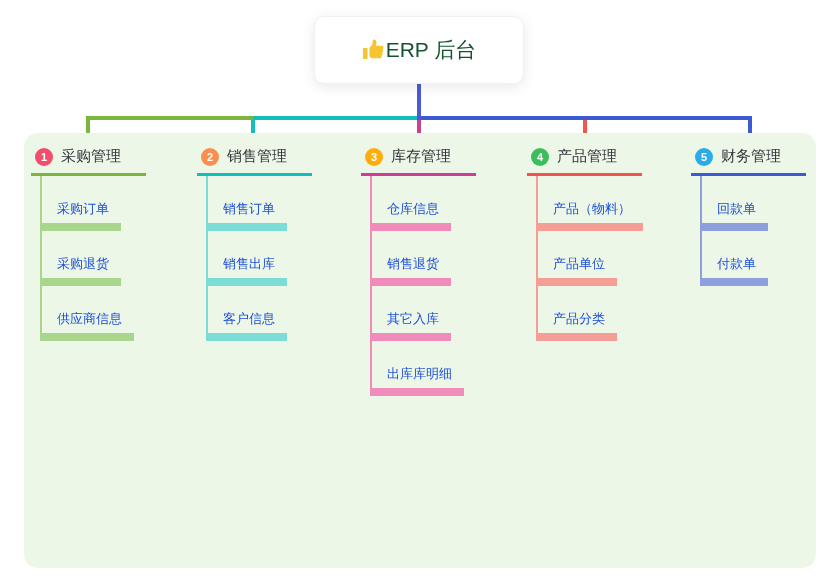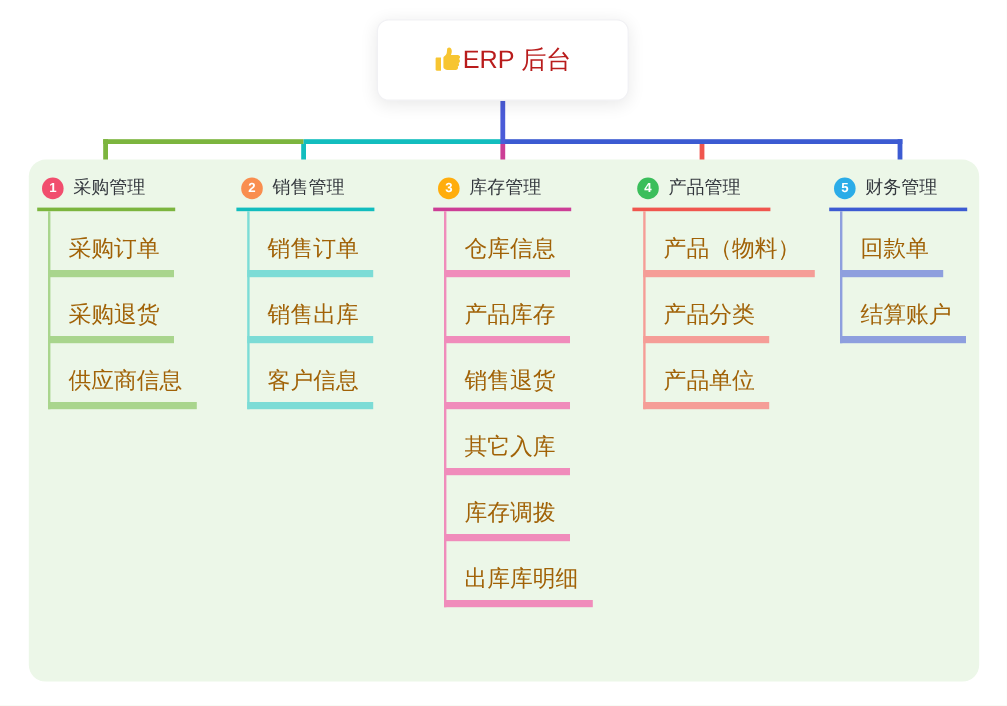--- a/index.html
+++ b/index.html
@@ -9,21 +9,21 @@
     background:#ffffff;
     position:relative;
     overflow:hidden;
   }
   
   .root-card {
     position:absolute; left:314px; top:16px; width:210px; height:68px;
     background:#ffffff; border:1px solid #f1f1f4; border-radius:10px;
     box-shadow:0 3px 14px rgba(0,0,0,.09);
     display:flex; align-items:center; justify-content:center; 
-    font-size:21px; color:#b91c1c; font-weight:500;
+    font-size:21px; color:#14532d; font-weight:500;
   }
   .thumb-icon { width:24px; height:24px; display:inline-block; }
   
   .line { position:absolute; }
   .bus-green  { left:86px;  top:116px; width:167px; height:4px; background:#7cb53e; }
   .bus-teal   { left:253px; top:116px; width:166px; height:4px; background:#12bdbe; }
   .bus-blue   { left:419px; top:116px; width:333px; height:4px; background:#3c5bd2; }
   .root-drop  { left:417px; top:84px;  width:4px;  height:36px; background:#4a5bd8; }
   .drop-1 { left:86px;  top:116px; width:4px; height:29px; background:#7cb53e; }
   .drop-2 { left:251px; top:120px; width:4px; height:25px; background:#12bdbe; }
@@ -67,22 +67,22 @@
     content:""; position:absolute; left:9px; top:0; bottom:0; width:2px;
   }
   .branch-1 .items::before { background:#a9d58d; }
   .branch-2 .items::before { background:#7cdcd6; }
   .branch-3 .items::before { background:#f08cbb; }
   .branch-4 .items::before { background:#f59d97; }
   .branch-5 .items::before { background:#8e9fde; }
   .item { height:55px; display:flex; align-items:flex-end; }
   .item-inner {
     margin-left:9px; padding:0 12px 5px 17px;
-    border-bottom:6px solid #0ea5e9;
-    font-size:19px; color:#a16207; white-space:nowrap;
+    border-bottom:8px solid #0ea5e9;
+    font-size:13px; color:#1d4ed8; white-space:nowrap;
   }
   .branch-1 .item-inner { border-color:#a9d58d; }
   .branch-2 .item-inner { border-color:#7cdcd6; }
   .branch-3 .item-inner { border-color:#f08cbb; }
   .branch-4 .item-inner { border-color:#f59d97; }
   .branch-5 .item-inner { border-color:#8e9fde; }
 </style>
 </head>
 <body>
 
@@ -146,61 +146,55 @@
 <div class="branch branch-3">
   <div class="branch-header">
     <span class="badge">3</span>
     <span>库存管理</span>
   </div>
   <div class="items">
     <div class="item">
         <span class="item-inner">仓库信息</span>
       </div>
     <div class="item">
-        <span class="item-inner">产品库存</span>
-      </div>
-    <div class="item">
         <span class="item-inner">销售退货</span>
       </div>
     <div class="item">
         <span class="item-inner">其它入库</span>
-      </div>
-    <div class="item">
-        <span class="item-inner">库存调拨</span>
       </div>
     <div class="item">
         <span class="item-inner">出库库明细</span>
       </div>
   </div>
 </div>
 
 <div class="branch branch-4">
   <div class="branch-header">
     <span class="badge">4</span>
     <span>产品管理</span>
   </div>
   <div class="items">
     <div class="item">
         <span class="item-inner">产品（物料）</span>
       </div>
     <div class="item">
+        <span class="item-inner">产品单位</span>
+      </div>
+    <div class="item">
         <span class="item-inner">产品分类</span>
-      </div>
-    <div class="item">
-        <span class="item-inner">产品单位</span>
       </div>
   </div>
 </div>
 
 <div class="branch branch-5">
   <div class="branch-header">
     <span class="badge">5</span>
     <span>财务管理</span>
   </div>
   <div class="items">
     <div class="item">
         <span class="item-inner">回款单</span>
       </div>
     <div class="item">
-        <span class="item-inner">结算账户</span>
+        <span class="item-inner">付款单</span>
       </div>
   </div>
 </div>
 
 </body></html>

